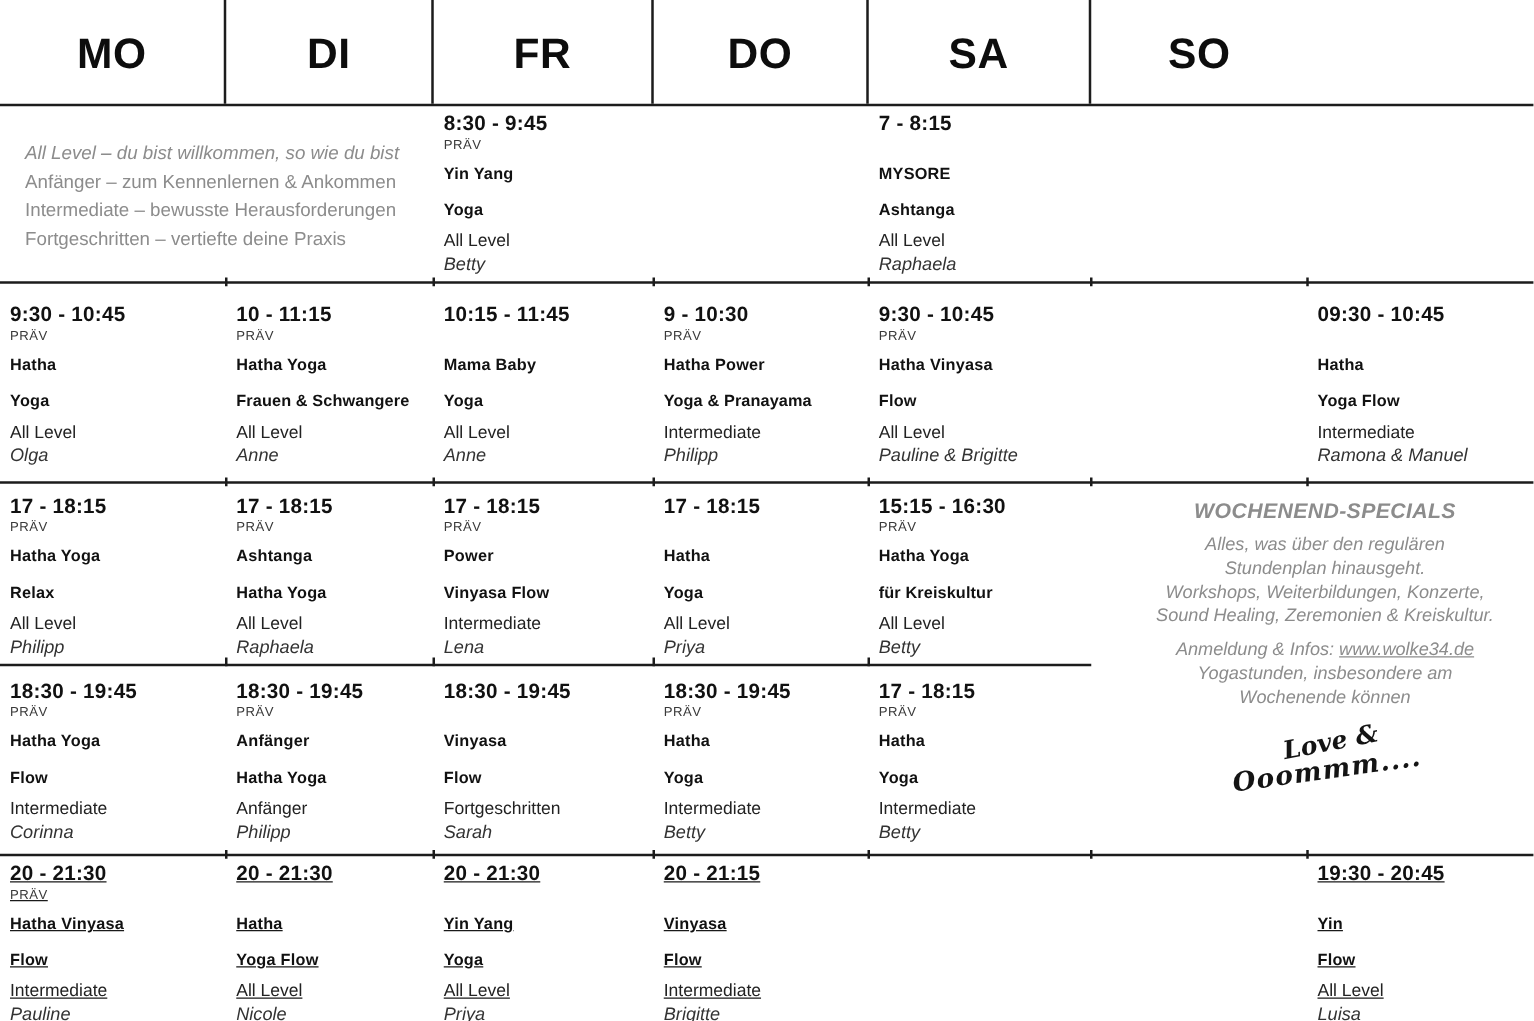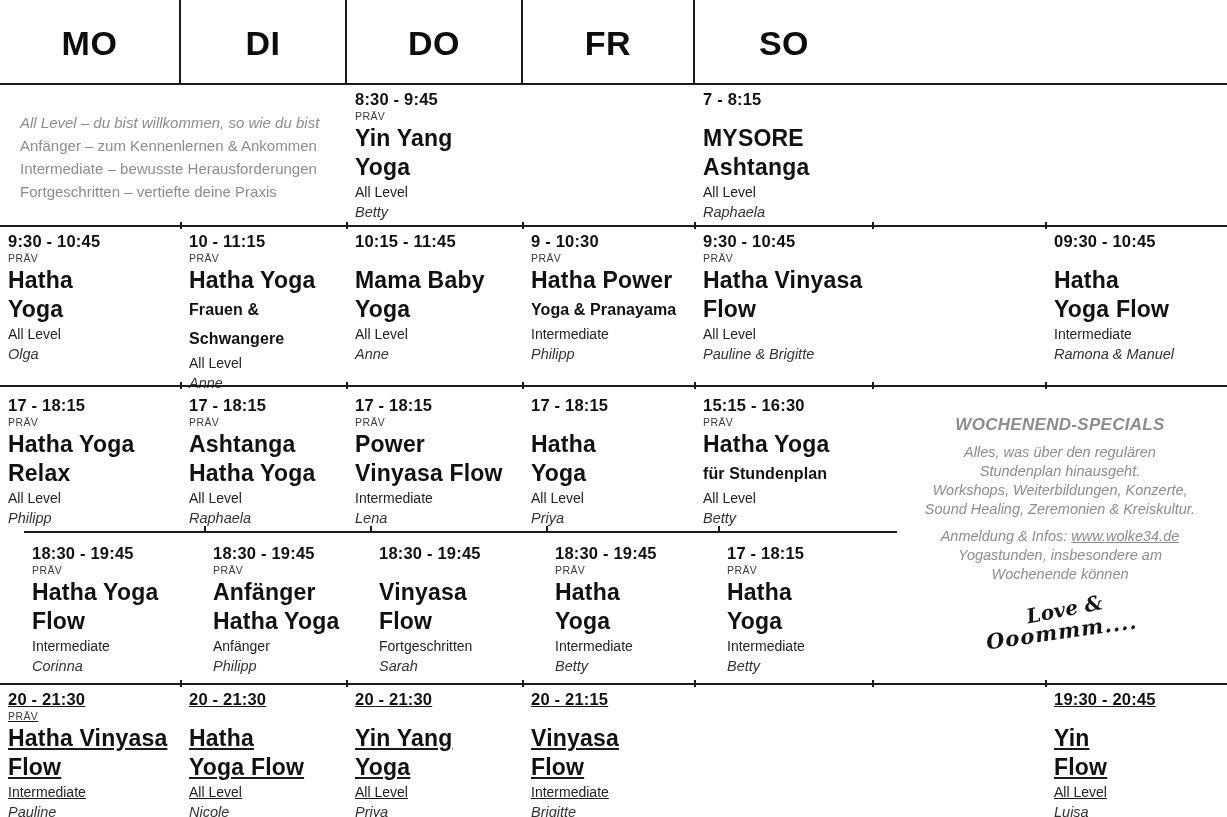--- a/index.html
+++ b/index.html
@@ -11,69 +11,70 @@
 
   
   .header { height:85px; border-bottom:2px solid #1c1c1c; }
   .day { display:flex; justify-content:center; padding-top:24px; font-size:34px; font-weight:bold; color:#0d0d0d; letter-spacing:0.5px; border-right:2px solid #1c1c1c; }
   .day:last-child { border-right:none;border-radius:30px; }
 
   
   .section-a { height:140px; }
   .section-b { height:160px; border-top:2px solid #1c1c1c; }
   .section-c { height:146px; border-top:2px solid #1c1c1c; }
-  .section-d { height:152px;margin-left:24px; }
+  .section-d { height:152px; }
   .section-e { height:134px; border-top:2px solid #1c1c1c;text-decoration:underline; }
   .cd-wrap { position:relative;border-radius:16px; }
   .partial-sep { position:absolute; top:0; left:0; width:873px; height:2px; background:#1c1c1c; }
 
   
   .ticks i { position:absolute; top:-5px; width:2px; height:7px; background:#1c1c1c; }
   .ticks i:nth-child(1){left:180px} .ticks i:nth-child(2){left:346px}
   .ticks i:nth-child(3){left:522px} .ticks i:nth-child(4){left:694px}
   .ticks i:nth-child(5){left:872px} .ticks i:nth-child(6){left:1045px}
   .ticks.short i:nth-child(5), .ticks.short i:nth-child(6){display:none}
 
   
   .cell { padding:5px 4px 0 8px; }
   .c1{grid-column:1}.c2{grid-column:2}.c3{grid-column:3}.c4{grid-column:4}.c5{grid-column:5}.c7{grid-column:7}
   .time { font-size:16.5px; font-weight:bold; color:#111; letter-spacing:0.2px; line-height:19px; }
   .tag { height:15px; font-size:10.5px; color:#3a3a3a; letter-spacing:0.4px; line-height:15px; }
-  .t1,.t2 { font-size:23px; font-weight:bold; color:#111; line-height:29px; letter-spacing:0.2px; }
-  .t2.small { font-size:16px; line-height:29px; letter-spacing:0.1px; }
+  .t1,.t2 { font-size:13px; font-weight:bold; color:#111; line-height:29px; letter-spacing:0.2px; }
+  .t2.small { font-size:13px; line-height:29px; letter-spacing:0.1px; }
   .level { font-size:14px; color:#222; line-height:20px; }
   .teacher { font-size:14.5px; font-style:italic; color:#333; line-height:20px; }
 
   
   .legend { grid-column:1 / span 2; padding:26px 0 0 20px; }
   .legend div { font-size:15px; color:#8c8c8c; line-height:23px; }
   .legend .it { font-style:italic; }
 
   
-  .specials { position:absolute; left:895px; top:30px; width:330px; text-align:center; color:#8c8c8c; font-style:italic; }
+  .specials { position:absolute; left:895px; top:14px; width:330px; text-align:center; color:#8c8c8c; font-style:italic; }
   .specials .sp-title { font-size:17px; font-weight:bold; letter-spacing:0.3px; margin-bottom:8px; }
   .specials .sp-line { font-size:14.5px; line-height:19px; }
   .specials .sp-gap { height:8px; }
   .specials a { color:#8c8c8c; text-decoration:underline; font-style:italic; }
 
   
   .om-logo { margin-top:16px; display:inline-block; transform:rotate(-8deg); font-family:"DejaVu Serif",serif; font-style:italic; font-weight:bold; color:#141414; line-height:1.05; }
   .om-l1 { font-size:20px; display:block; transform:translateX(6px) rotate(-3deg); }
   .om-l2 { font-size:21px; display:block; letter-spacing:1px; }
 </style>
 </head>
 <body>
 
 <div class="page">
 
   <div class="grid7 header">
     <div class="day">MO</div>
     <div class="day">DI</div>
+    <div class="day">FR</div>
     <div class="day">DO</div>
-    <div class="day">FR</div>
+    <div class="day">SA</div>
     <div class="day">SO</div>
   </div>
 
   <div class="grid7 section-a">
     <div class="legend">
       <div class="it">All Level – du bist willkommen, so wie du bist</div>
       <div>Anfänger – zum Kennenlernen &amp; Ankommen</div>
       <div>Intermediate – bewusste Herausforderungen</div>
       <div>Fortgeschritten – vertiefte deine Praxis</div>
     </div>
@@ -194,21 +195,21 @@
         <div class="tag"></div>
         <div class="t1">Hatha</div>
         <div class="t2">Yoga</div>
         <div class="level">All Level</div>
         <div class="teacher">Priya</div>
       </div>
       <div class="cell c5">
         <div class="time">15:15 - 16:30</div>
         <div class="tag">PRÄV</div>
         <div class="t1">Hatha Yoga</div>
-        <div class="t2 small">für Stundenplan</div>
+        <div class="t2 small">für Kreiskultur</div>
         <div class="level">All Level</div>
         <div class="teacher">Betty</div>
       </div>
     </div>
 
     <div class="grid7 section-d">
       <div class="partial-sep"></div>
       <div class="ticks short">
           <i></i>
           <i></i>

